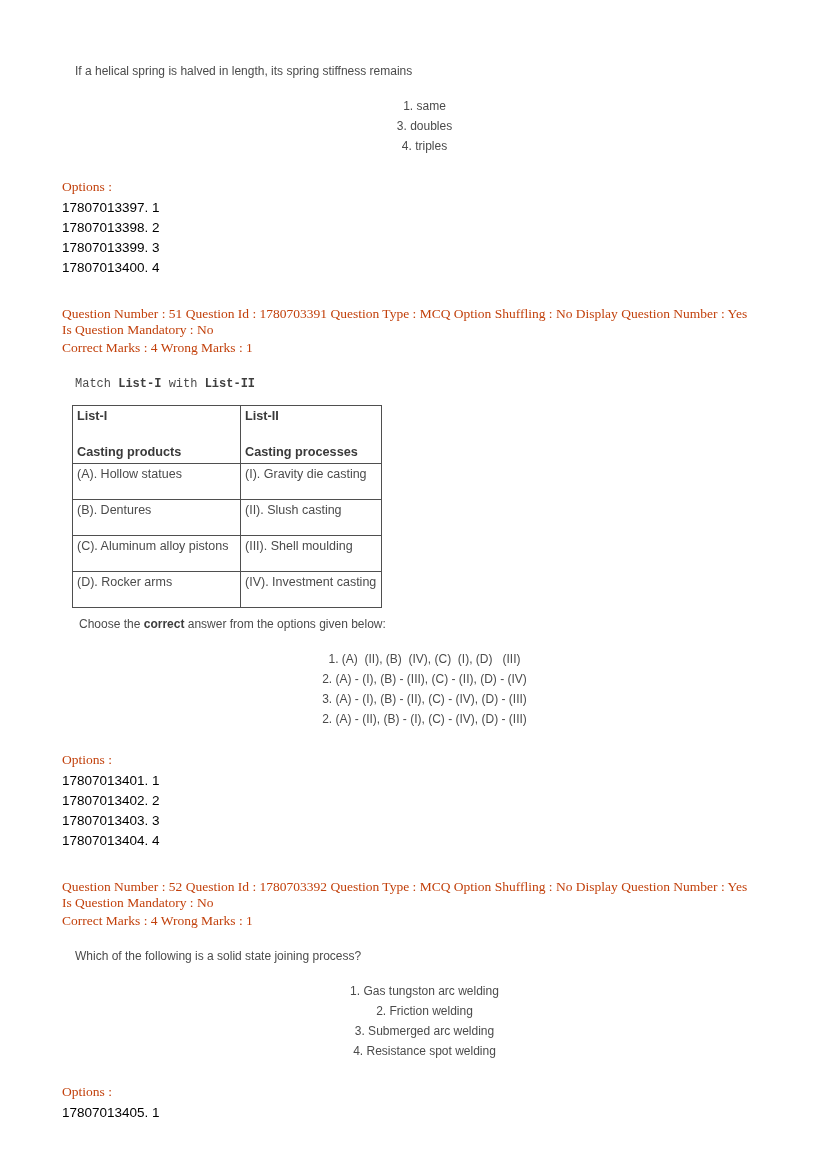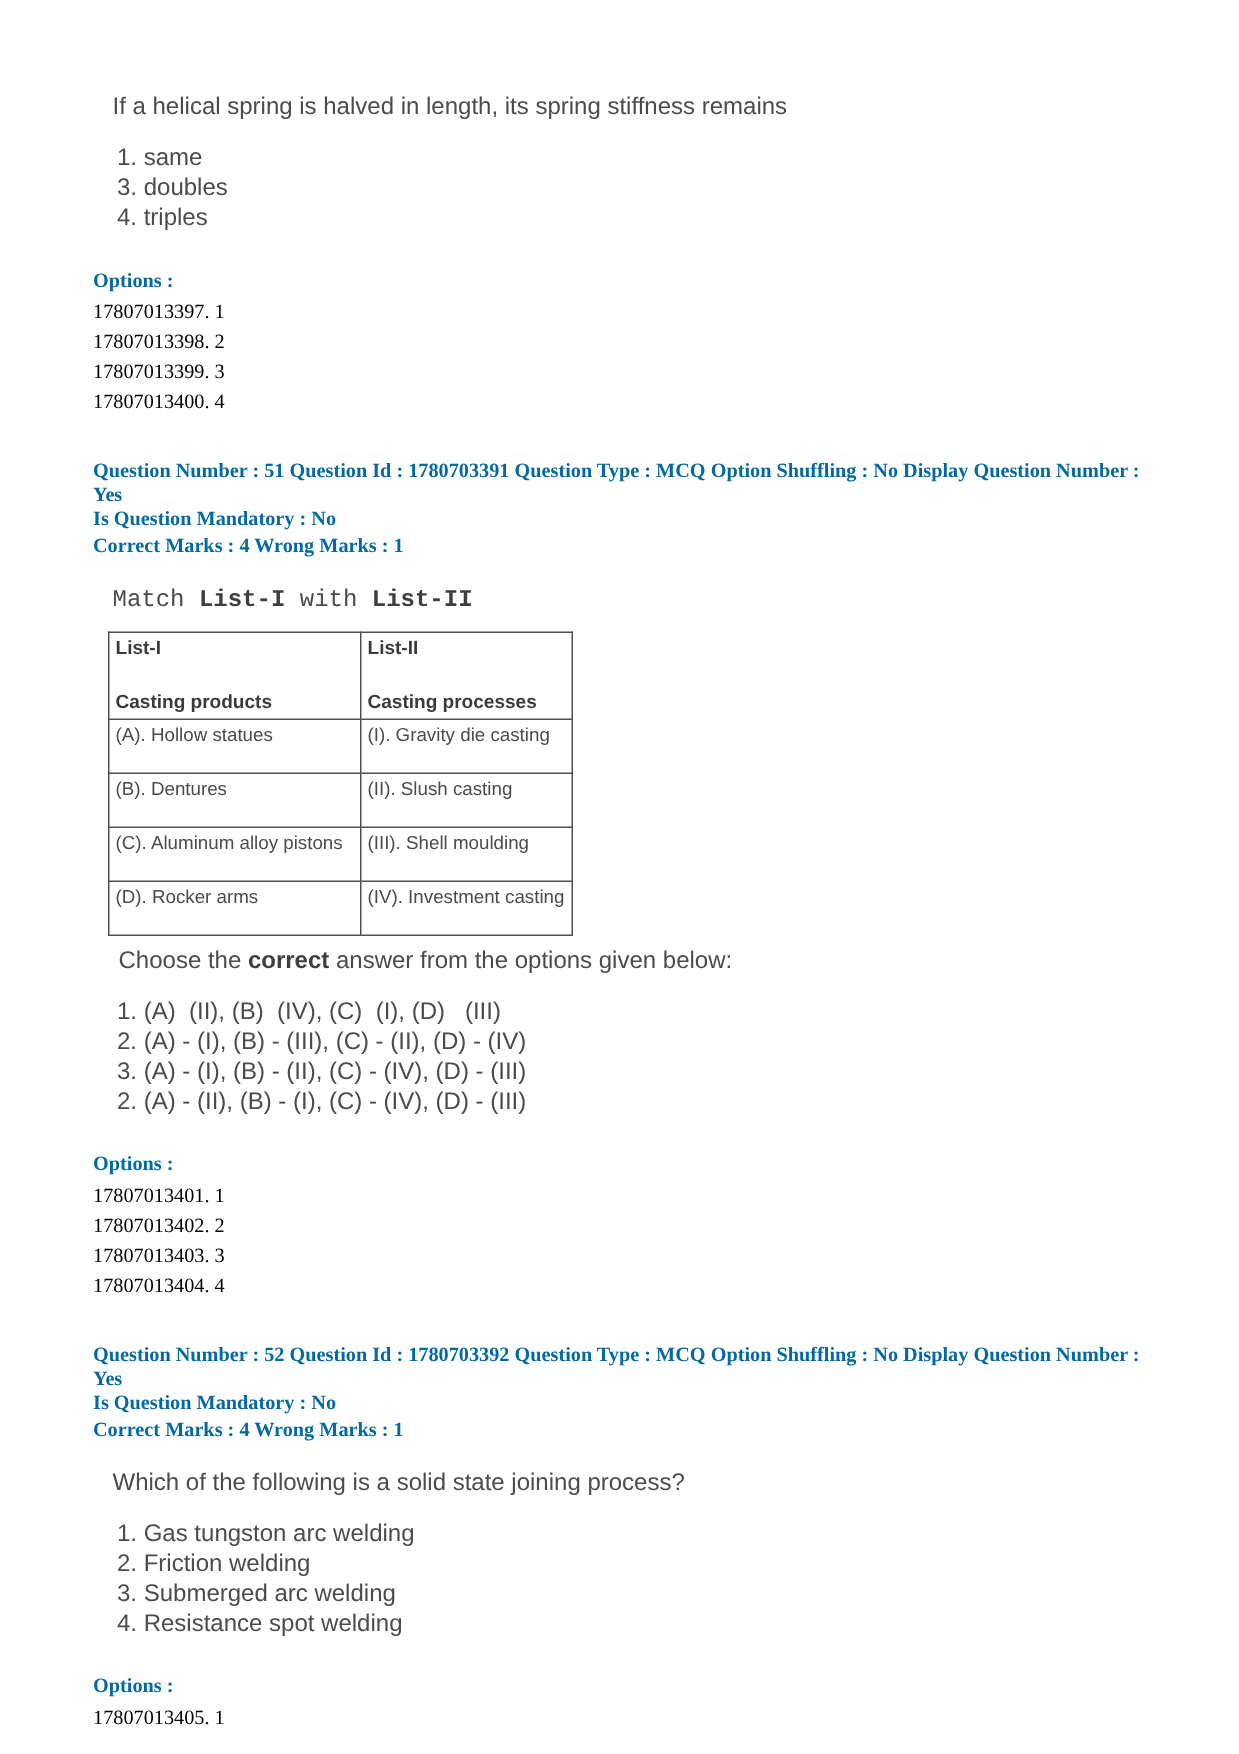--- a/index.html
+++ b/index.html
@@ -8,38 +8,38 @@
     position:relative;
     width:826px; height:1169px;
     background:#ffffff;
     padding:64px 55px 0 62px;
     overflow:hidden;
     font-family:"Liberation Sans", sans-serif;
   }
   
   .q-sans {
     font-family:"Liberation Sans", sans-serif;
-    font-size:16px;
+    font-size:12px;
     color:#4b4b4b;
   }
   .qtext { margin-left:13px; line-height:15px; }
   .q-sans b { font-weight:700; color:#3e3e3e; }
 
   .choice-list { margin-left:16px; margin-top:17px; }
-  .choice { line-height:20px; white-space:pre-wrap; }
+  .choice { line-height:20px; white-space:pre-wrap;text-align:center; }
 
   
   .serif-bold {
     font-family:"Liberation Serif", serif;
-    font-weight:700;
+    font-weight:400;
     font-size:13.5px;
-    color:#0369a1;
+    color:#c2410c;
   }
   .serif {
-    font-family:Liberation Serif, serif;
+    font-family:Liberation Sans, sans-serif;
     font-size:13.5px;
     color:#000000;
   }
   .options-label { margin-top:22px; line-height:18px; }
   .id-list { margin-top:2px; }
   .id-line { line-height:20px; }
 
   .meta { line-height:16px; }
   .meta-line { display:block; }
   .meta-line.marks { margin-top:2px; }

